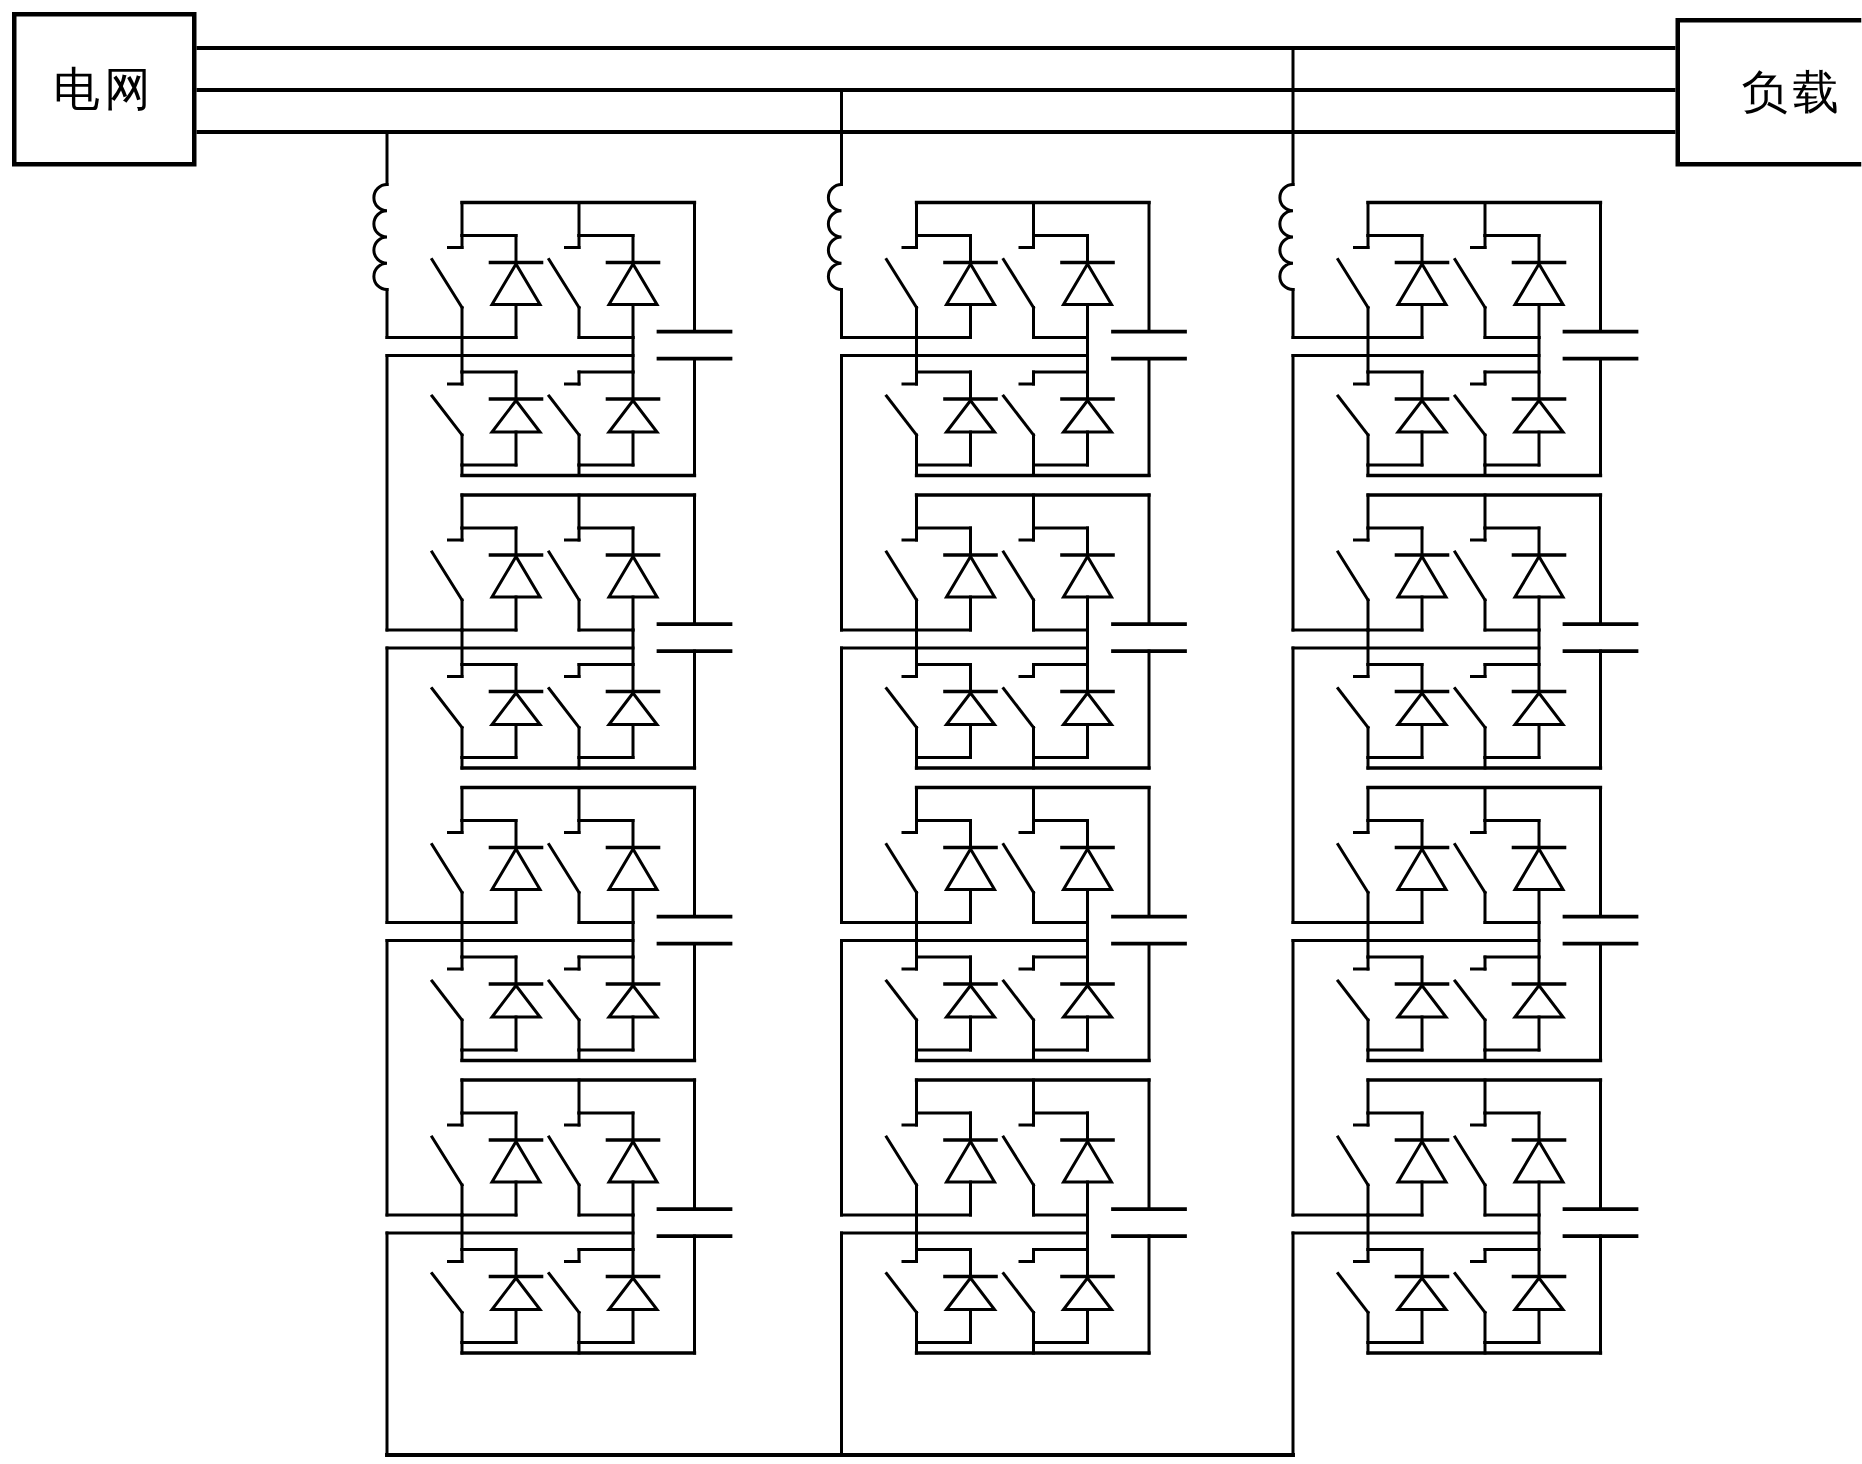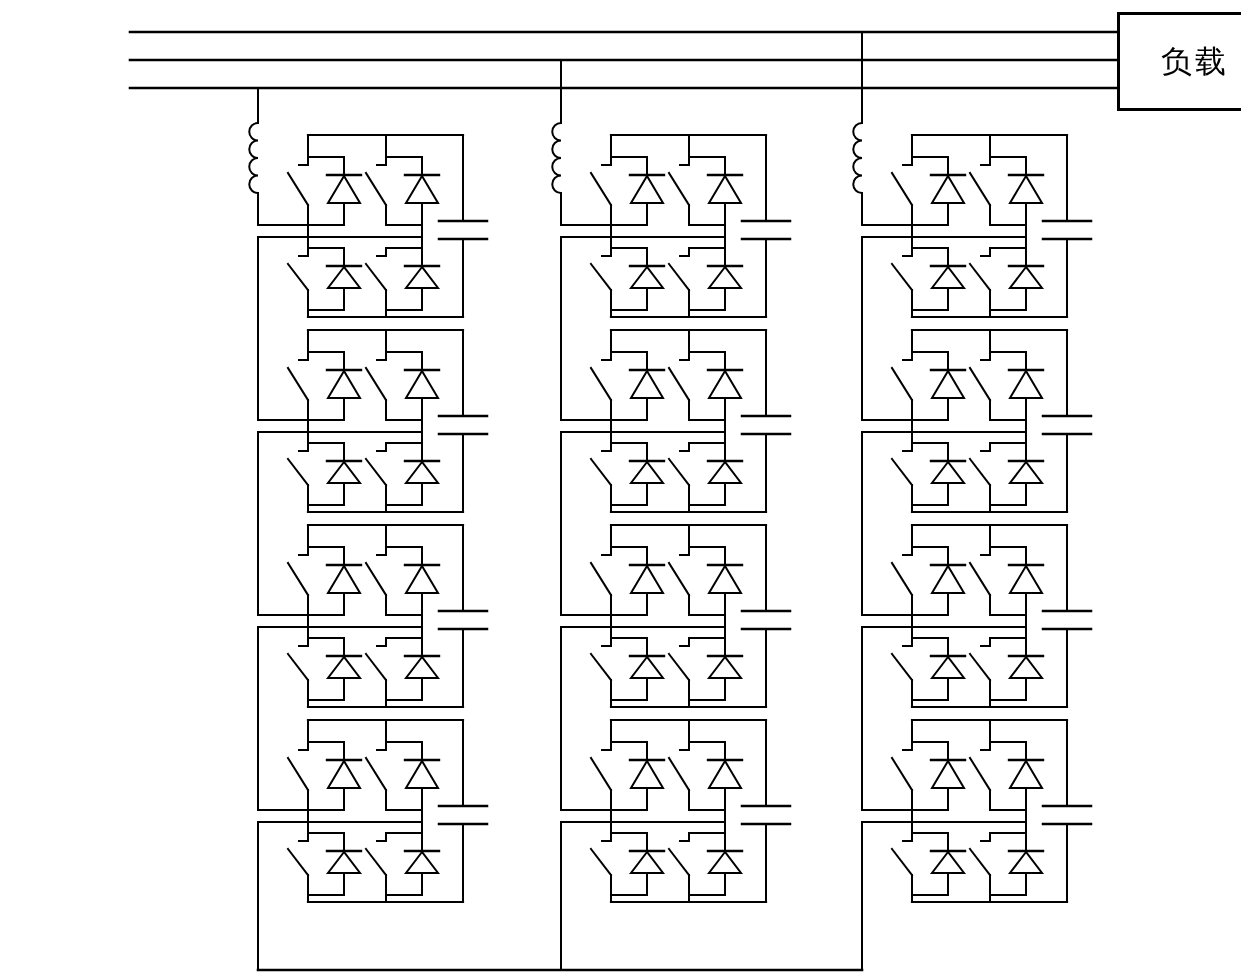--- a/index.html
+++ b/index.html
@@ -1066,17 +1066,20 @@
             <line x1="1067" y1="824" x2="1067" y2="902" stroke="#000000" stroke-width="2"></line>
           </g>
         </g>
         <line x1="862" y1="822" x2="862" y2="970" stroke="#000000" stroke-width="2"></line>
       </g>
       <g>
         <line x1="258" y1="970" x2="862" y2="970" stroke="#000000" stroke-width="2.6"></line>
       </g>
     </svg>
 
+  <div class="box grid-box">
+    <span class="box-label">电网</span>
+  </div>
 
   <div class="box load-box">
     <span class="box-label">负载</span>
   </div>
 </div>
 
 </body></html>

